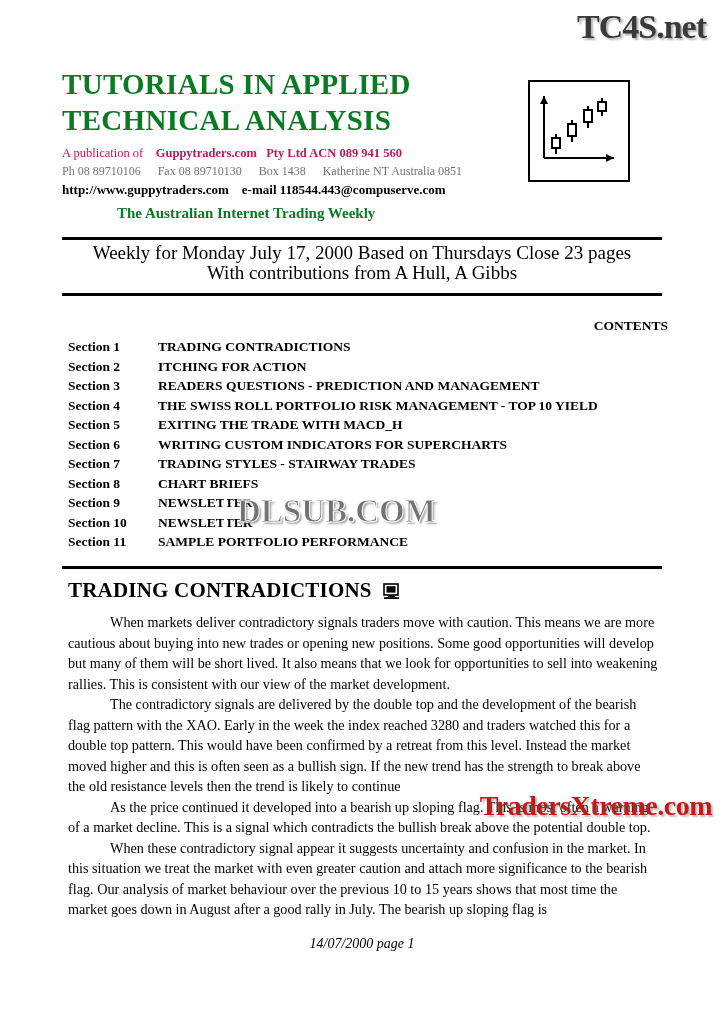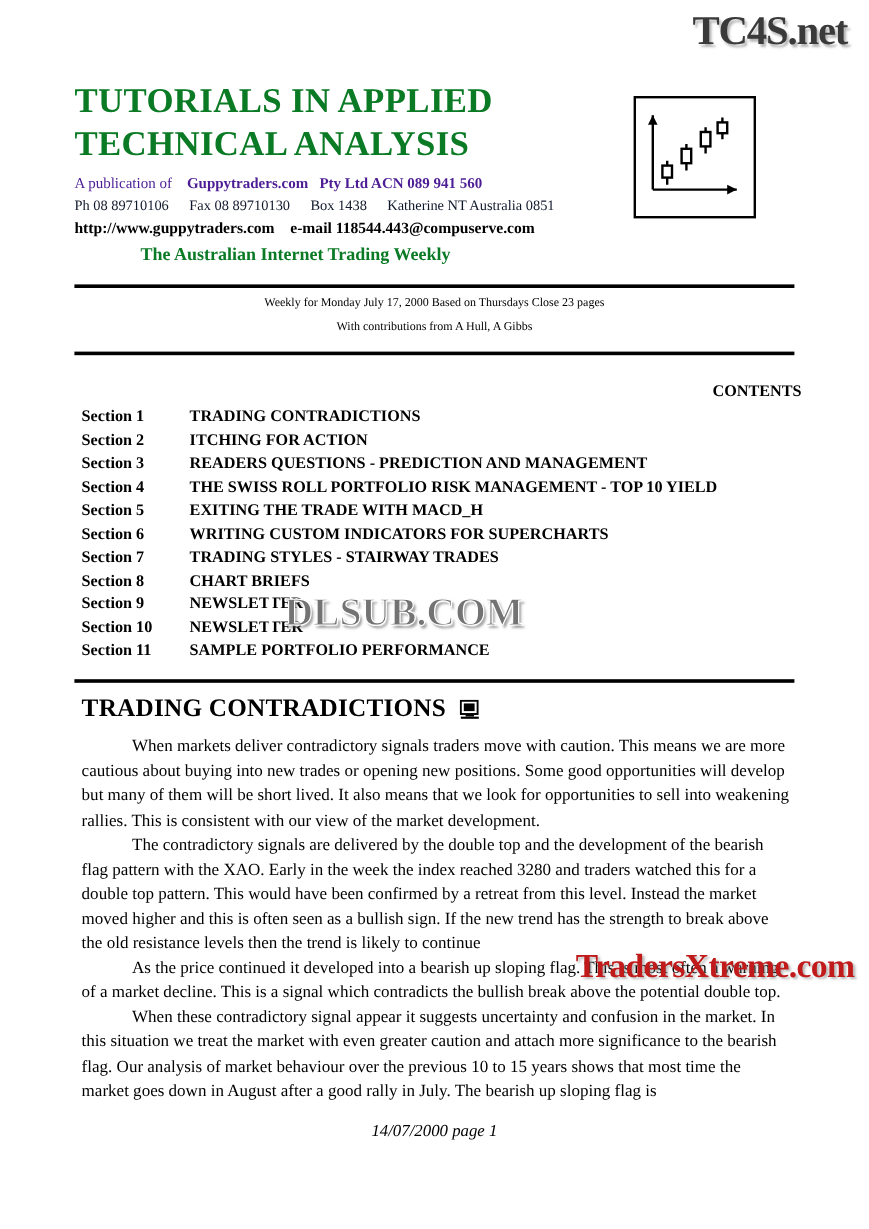--- a/index.html
+++ b/index.html
@@ -62,31 +62,31 @@
     font-family: "Liberation Serif", serif;
     font-weight: bold;
     color: #0a7a25;
     font-size: 29px;
     line-height: 36px;
     letter-spacing: 0.3px;
   }
   .pub-line {
     margin-top: 8px;
     font-size: 12.5px;
-    color: #4c1d95;
+    color: #be185d;
     font-weight: bold;
   }
   .pub-line .pubof {
     font-weight: normal;
     font-style: normal;
   }
   .contact-line {
     margin-top: 3px;
     font-size: 12px;
-    color: #0f172a;
+    color: #737373;
   }
   .contact-line span { margin-right: 14px; }
   .url-line {
     margin-top: 3px;
     font-size: 13px;
     font-weight: bold;
     color: #000000;
   }
   .weekly-line {
     margin-top: 7px;
@@ -114,21 +114,21 @@
     width: 600px;
     border-top: 3px solid #000;
     height: 0;
   }
 
   .subhead {
     position: absolute;
     left: 62px;
     width: 600px;
     text-align: center;
-    font-size: 10px;
+    font-size: 19px;
     line-height: 20px;
   }
 
   
   .contents {
     position: absolute;
     left: 68px;
     top: 318px;
     width: 600px;
     font-size: 13.5px;

